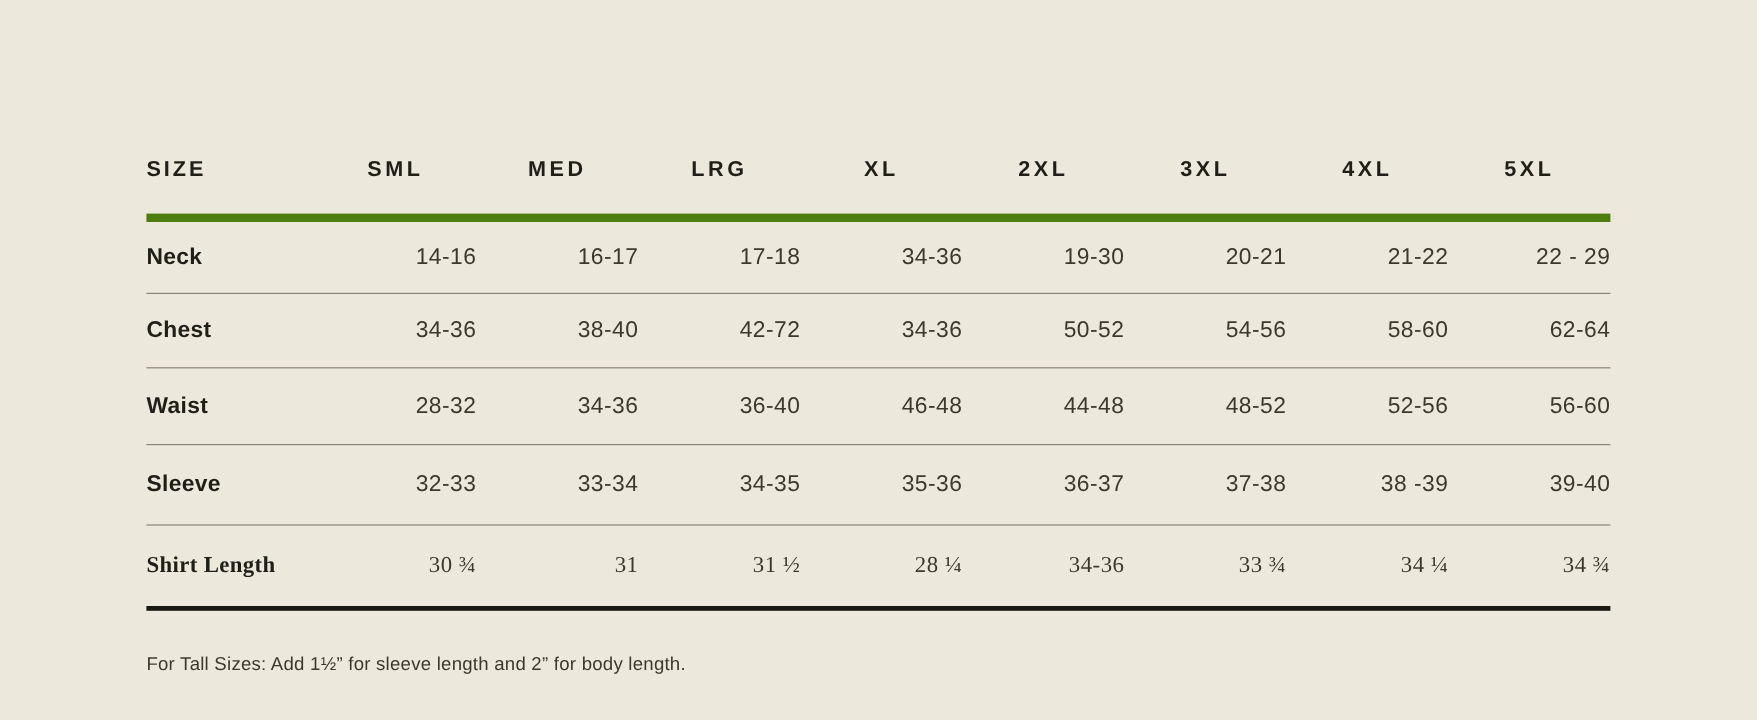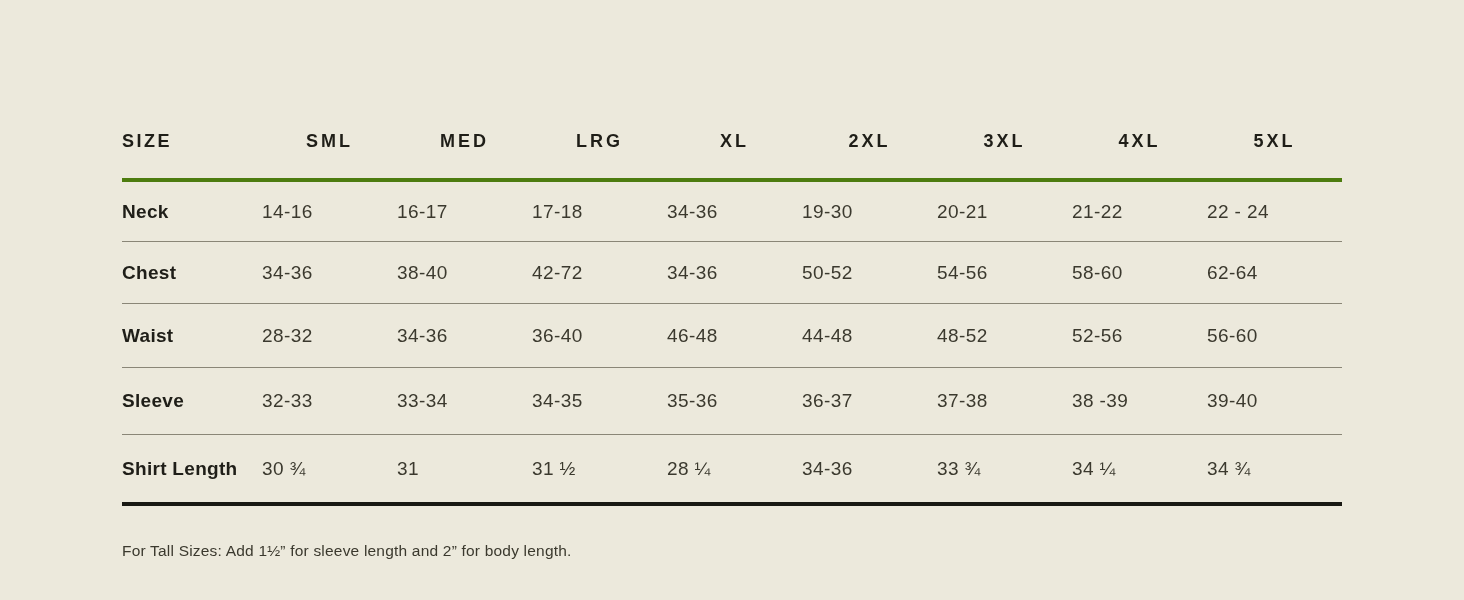--- a/index.html
+++ b/index.html
@@ -20,53 +20,53 @@
     top: 104px;
     width: 1220px;
   }
   .t-row {
     display: grid;
     grid-template-columns: 140px repeat(8, 1fr);
     align-items: center;
   }
   .header-row {
     height: 74px;
-    border-bottom: 4px solid #4d7c0f;
+    border-bottom: 7px solid #4d7c0f;
   }
   .header-cell {
     font-weight: bold;
     font-size: 18px;
     letter-spacing: 3px;
     color: #1f1e18;
     text-align: center;
     white-space: nowrap;
   }
   .header-cell.first {
     text-align: left;
     letter-spacing: 2.5px;
   }
   .body-row {
     border-bottom: 1.5px solid #8a8677;
   }
   .body-row.r1 { height: 59px; }
   .body-row.r2 { height: 61px; }
   .body-row.r3 { height: 63px; }
   .body-row.r4 { height: 66px; }
-  .body-row.r5 { height: 67px; border-bottom: 4px solid #191913; }
+  .body-row.r5 { height: 67px; border-bottom: 4px solid #191913; font-family: Liberation Serif, serif; }
   .row-label {
     font-weight: bold;
     font-size: 19px;
     color: #1f1e18;
     letter-spacing: 0.3px;
     white-space: nowrap;
   }
   .cell-value {
     font-size: 19px;
     color: #3b392e;
-    text-align: left;
+    text-align: right;
     letter-spacing: 0.4px;
     white-space: nowrap;
   }
   .footnote {
     margin-top: 36px;
     font-size: 15.5px;
     color: #3b392e;
     letter-spacing: 0.2px;
   }
 </style>
@@ -89,21 +89,21 @@
 
   <div class="t-row body-row r1">
     <div class="row-label">Neck</div>
     <div class="cell-value">14-16</div>
     <div class="cell-value">16-17</div>
     <div class="cell-value">17-18</div>
     <div class="cell-value">34-36</div>
     <div class="cell-value">19-30</div>
     <div class="cell-value">20-21</div>
     <div class="cell-value">21-22</div>
-    <div class="cell-value">22 - 24</div>
+    <div class="cell-value">22 - 29</div>
   </div>
 
   <div class="t-row body-row r2">
     <div class="row-label">Chest</div>
     <div class="cell-value">34-36</div>
     <div class="cell-value">38-40</div>
     <div class="cell-value">42-72</div>
     <div class="cell-value">34-36</div>
     <div class="cell-value">50-52</div>
     <div class="cell-value">54-56</div>

